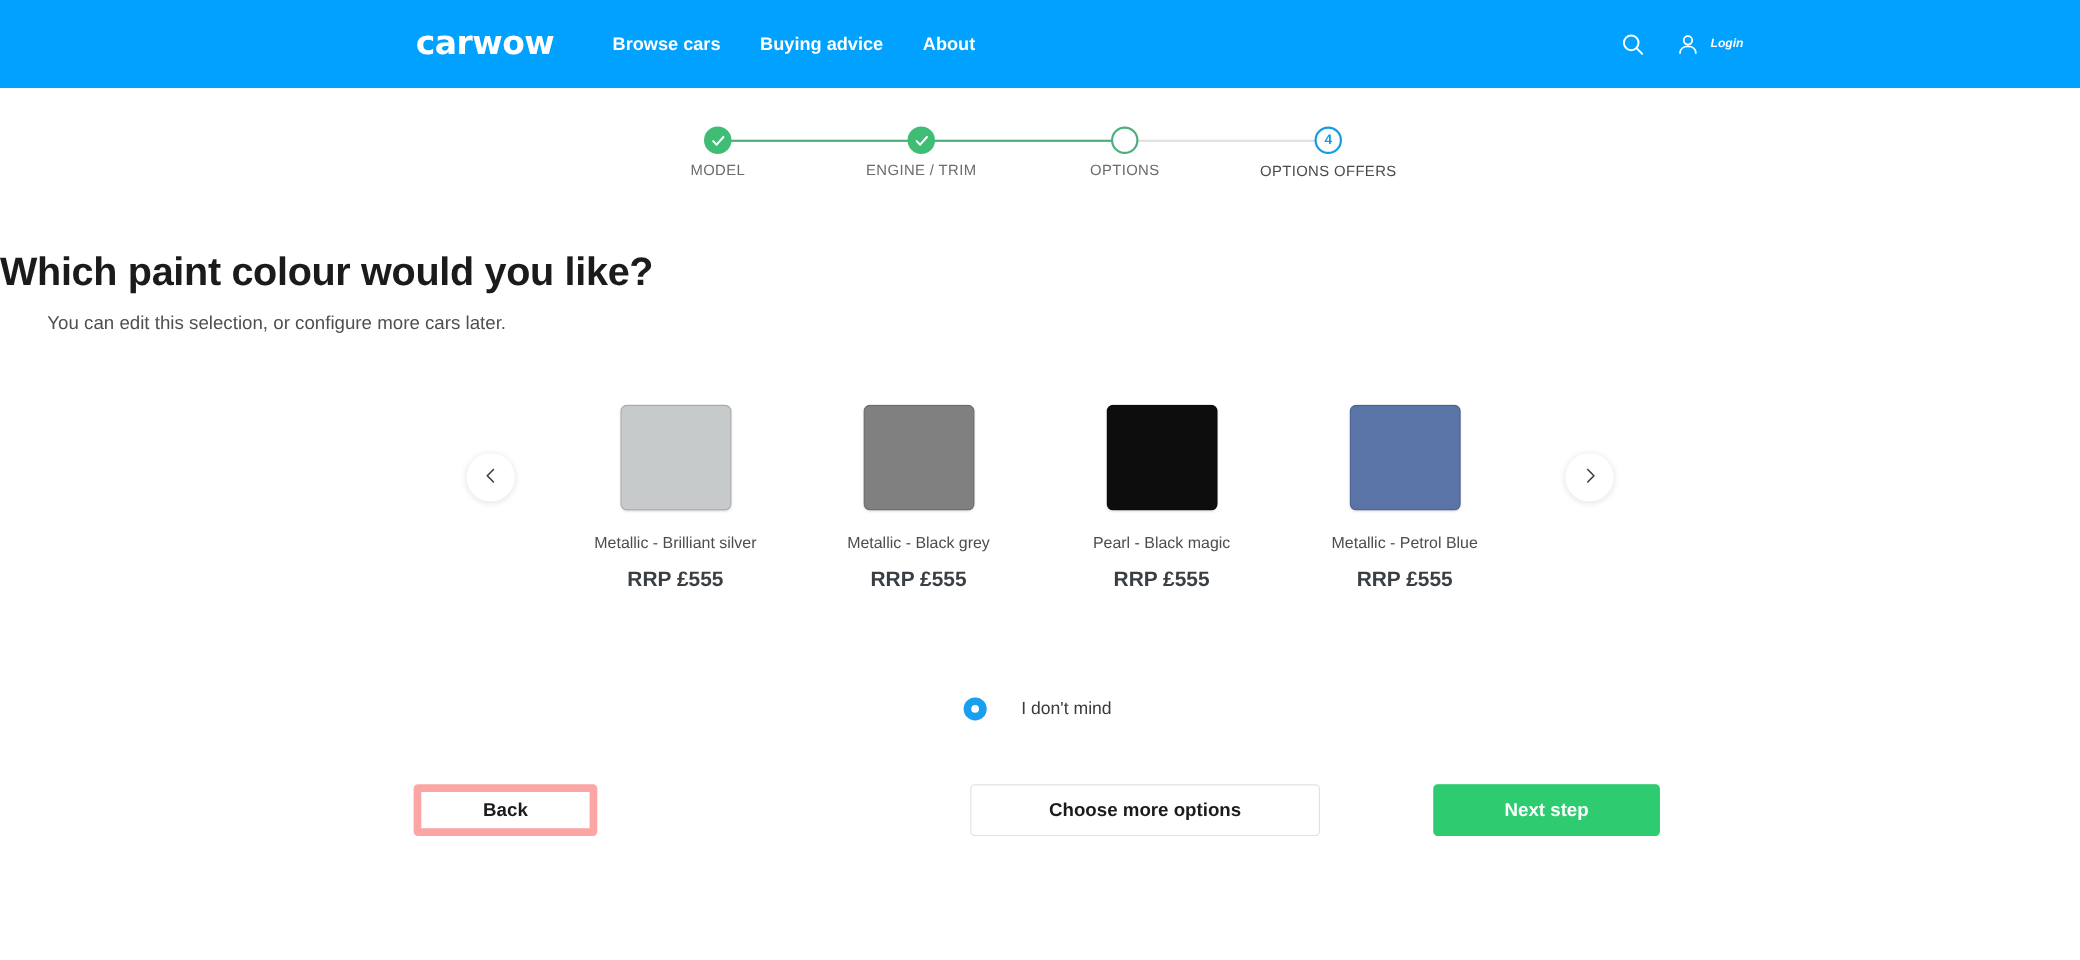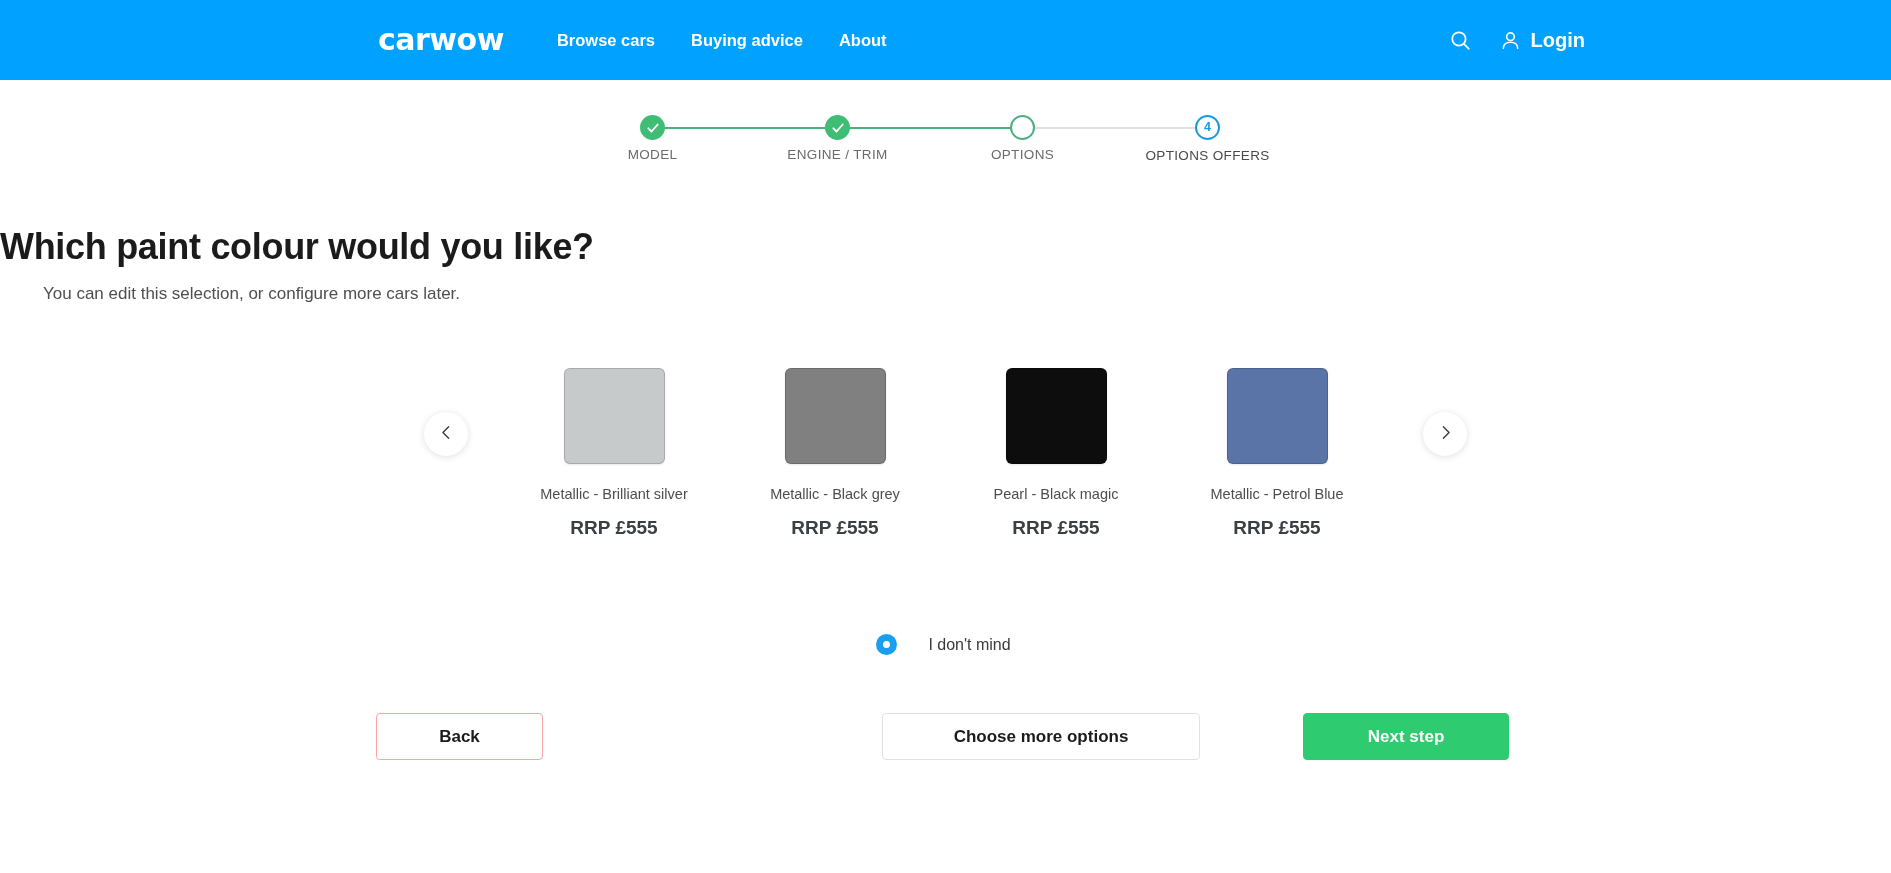--- a/index.html
+++ b/index.html
@@ -62,22 +62,23 @@
     justify-content: center;
   }
   .login-wrap {
     display: flex;
     align-items: center;
     gap: 9px;
     text-decoration: none;
   }
   .login-label {
     color: #ffffff;
-    font-size: 20px;
-    font-weight: 700;
+    font-size: 11px;
+    font-weight: 700;
+    font-style: italic;
   }
 
   
   .stepper-zone {
     position: relative;
     height: 110px;
   }
   .stepper {
     position: absolute;
     left: 0; right: 0;
@@ -256,21 +257,21 @@
     align-items: center;
     justify-content: center;
     cursor: pointer;
     position: absolute;
     top: 0;
   }
   .btn-back {
     left: 376px;
     width: 167px;
     background: #ffffff;
-    border: 1px solid #fca5a5;
+    border: 7px solid #fca5a5;
     color: #1b1b1b;
   }
   .btn-more {
     right: 384px;
     width: 318px;
     background: #ffffff;
     border: 1px solid #e2e2e2;
     color: #1b1b1b;
   }
   .btn-next {

